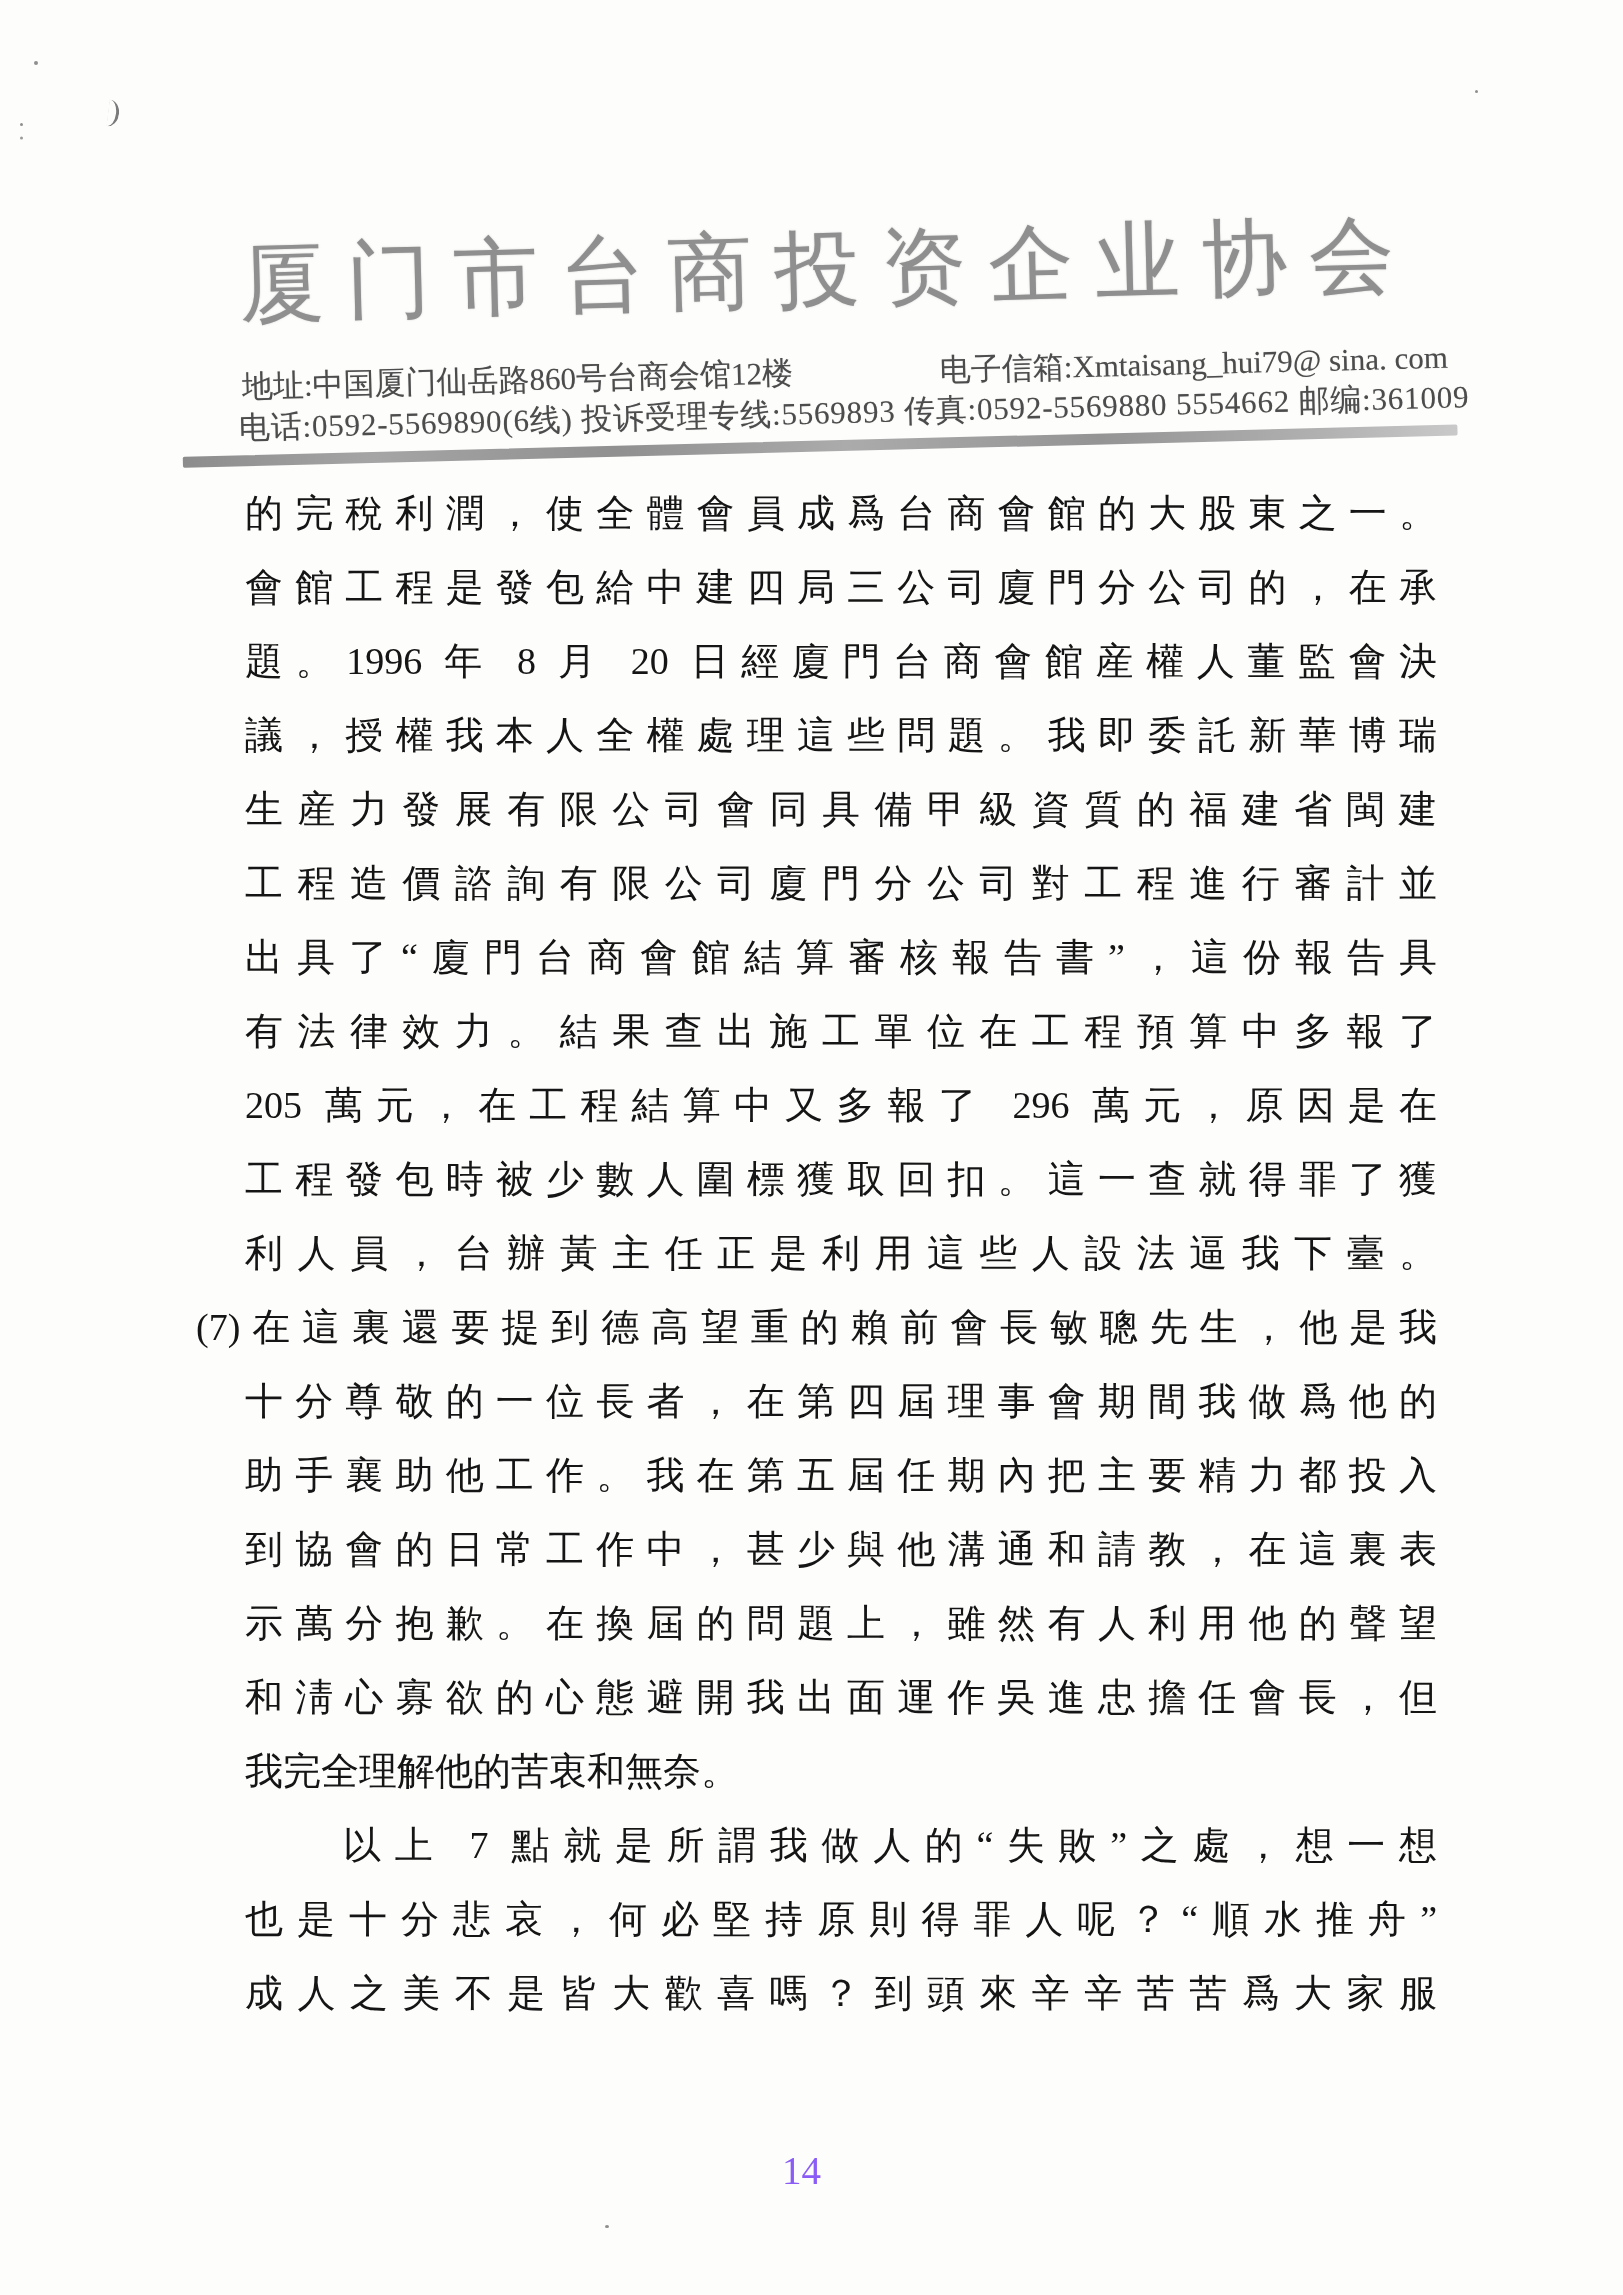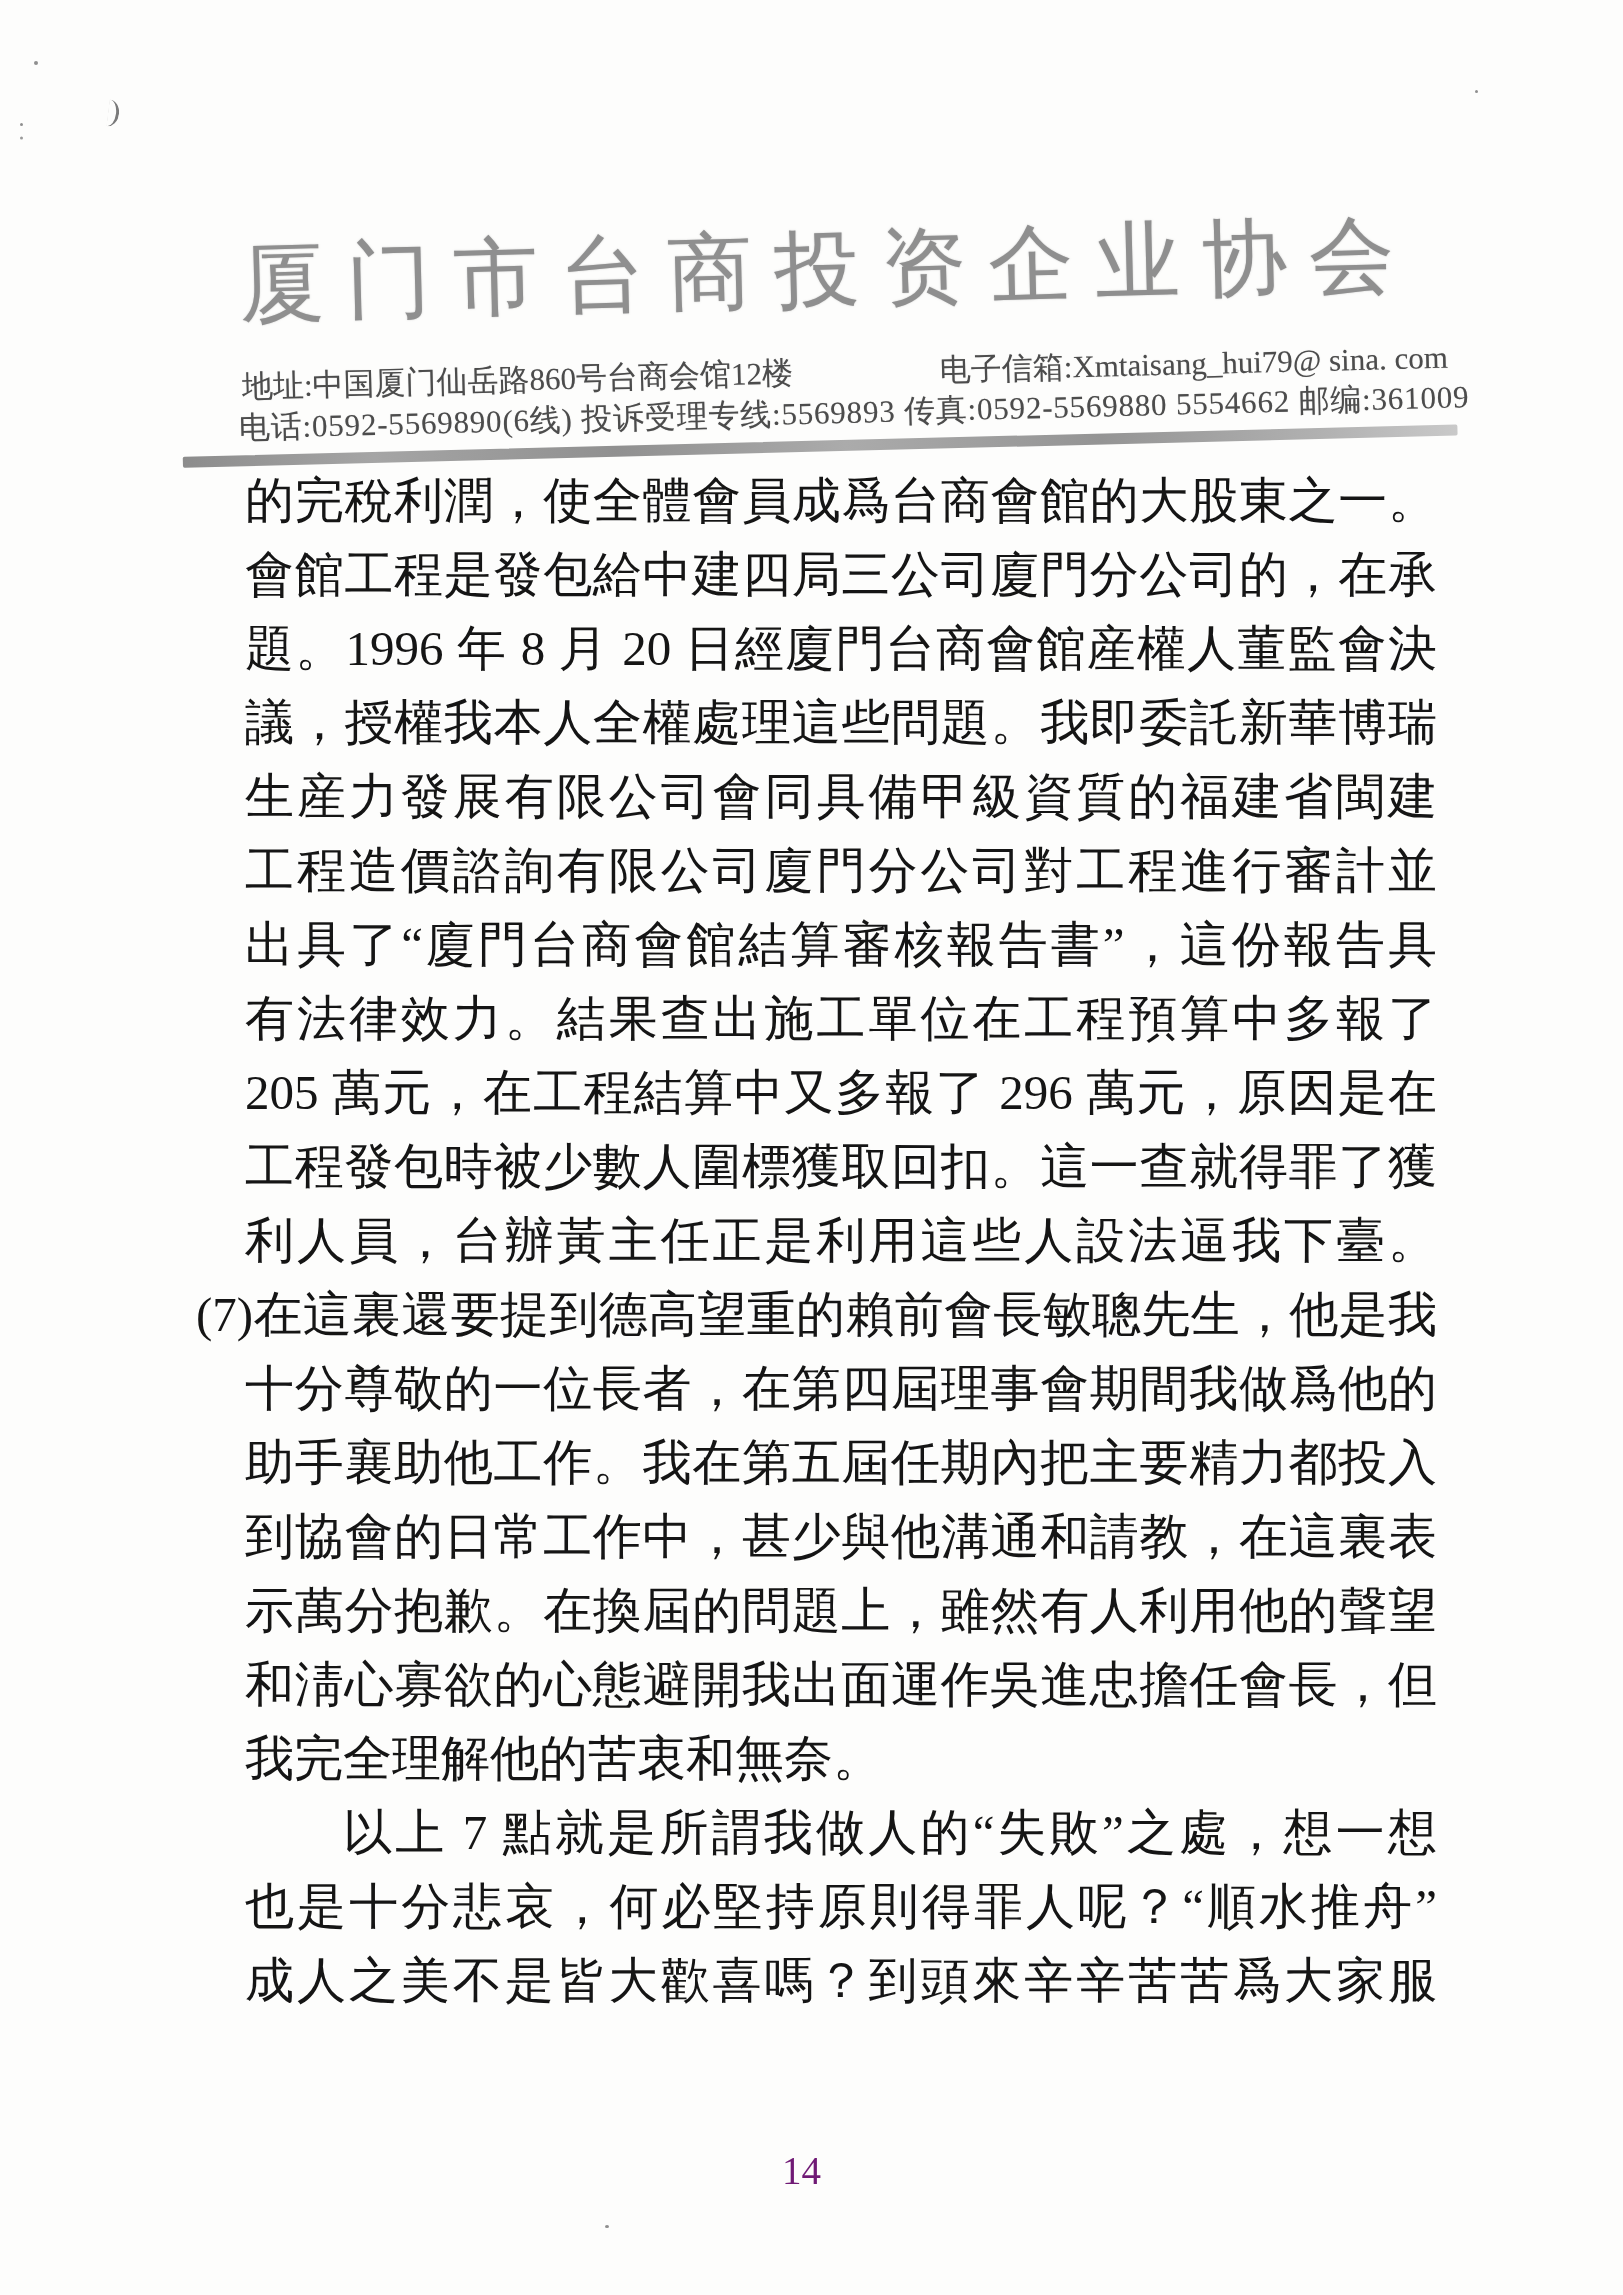--- a/index.html
+++ b/index.html
@@ -28,34 +28,34 @@
   .hdr-email   { left:937px; top:338px; }
   .hdr-phone   { left:235px; top:378px; letter-spacing:0.8px; }
   .divider-bar {
     position:absolute; left:178px; top:426px; width:1275px; height:11px;
     background:linear-gradient(90deg,#8c8c8c 0%,#a5a5a5 15%,#909090 34%,
       #ababab 52%,#949494 72%,#b2b2b2 90%,#c9c9c9 100%);
     border-radius:1.7px;
   }
   
   .body-text {
-    position:absolute; left:245px; top:464px; width:1192px;
-    font-size:49px; line-height:74px; color:#151515;
+    position:absolute; left:245px; top:476px; width:1192px;
+    font-size:38px; line-height:74px; color:#151515;
   }
   .ln {
     text-align:justify; text-align-last:justify;
     text-justify:inter-character; white-space:nowrap;
   }
   .ln.noj { text-align:center; text-align-last:left; }
   .ln.hang { text-indent:-49px; }
   .ln.ind { text-indent:98px; }
   
   .page-num {
     position:absolute; left:759px; top:2148px; width:85px;
-    text-align:center; font-size:39px; color:#701a75;
+    text-align:center; font-size:39px; color:#8b5cf6;
   }
   
   .speck { position:absolute; background:#8f8f8f; border-radius:50%; }
   .speck-paren {
     position:absolute; left:108px; top:100px; width:11px; height:27px;
     border-right:3.4px solid #7b7b7b;
     border-radius:0 12px 12px 0 / 0 15px 15px 0;
     transform:rotate(7deg); background:transparent;
   }
 </style>

